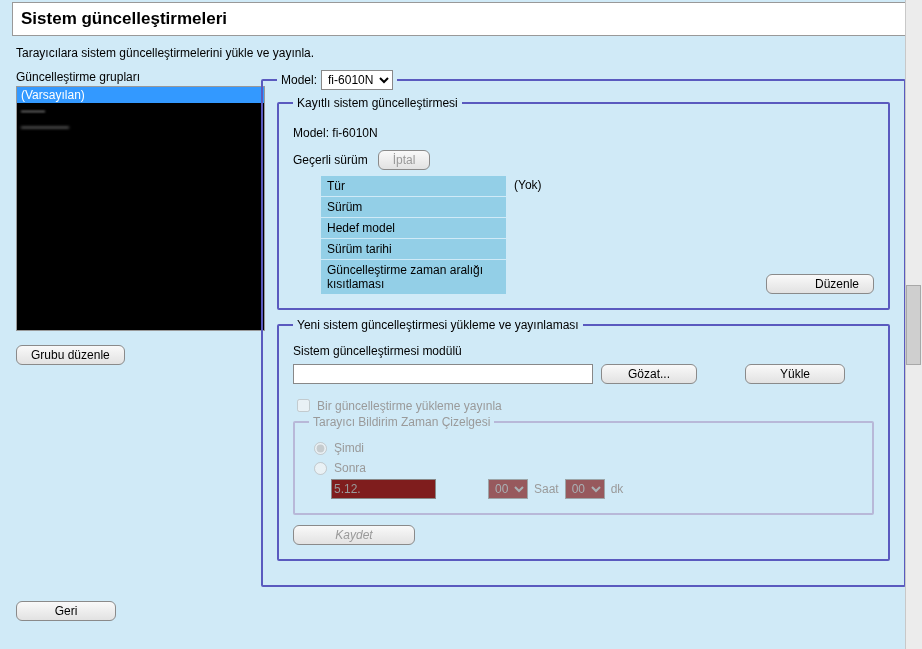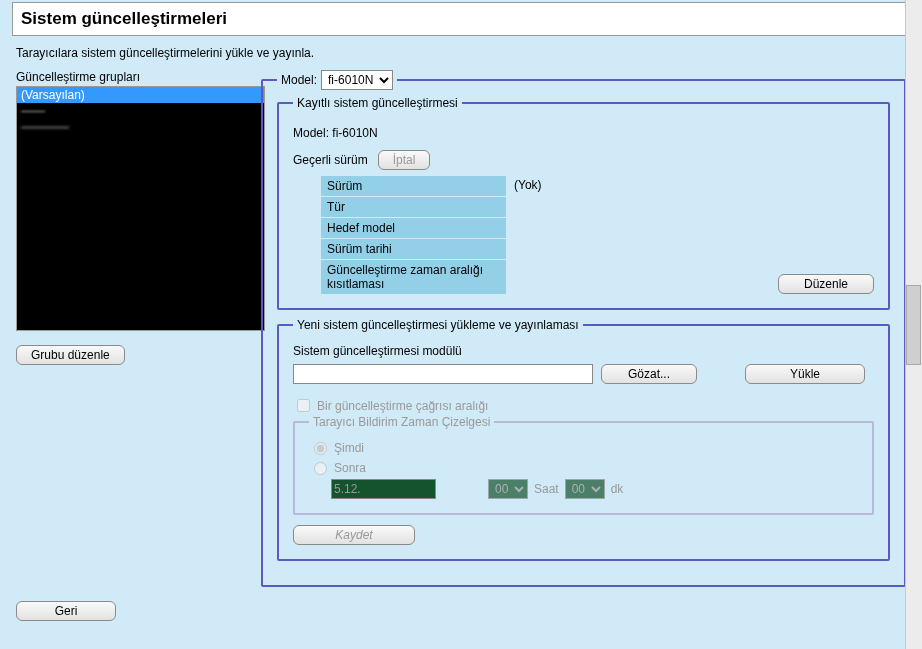--- a/index.html
+++ b/index.html
@@ -105,21 +105,21 @@
     align-items: center;
     gap: 4px;
   }
   select, input[type="text"] {
     font: inherit;
     background: #fff;
     border: 1px solid #888;
     padding: 1px 2px;
   }
   select[disabled], input[disabled] {
-    background: #14532d;
+    background: #7f1d1d;
     color: #9a9a9a;
   }
   .kv-model {
     margin: 6px 0 10px 0;
   }
   .version-row {
     display: flex;
     align-items: center;
     gap: 10px;
     margin-bottom: 6px;
@@ -142,36 +142,37 @@
   }
   .yok {
     display: inline-block;
     padding-top: 2px;
   }
   .edit-row {
     text-align: right;
     margin-top: -20px;
   }
   .edit-row .btn {
-    width: 96px;
+    width: 108px;
+    text-align: right;
   }
   .upload-label {
     margin: 2px 0 6px 0;
   }
   .upload-row {
     display: flex;
     align-items: center;
     gap: 8px;
   }
   .upload-row input[type="text"] {
     width: 300px;
     height: 20px;
   }
   .upload-row .btn.browse { width: 96px; }
-  .upload-row .btn.load { width: 120px; margin-left: 40px; }
+  .upload-row .btn.load { width: 100px; margin-left: 40px; }
   .cb-row {
     margin-top: 12px;
     color: #9a9a9a;
     display: flex;
     align-items: center;
     gap: 4px;
   }
   fieldset.sched {
     border-color: #b8b8d8;
   }
@@ -253,22 +254,22 @@
 
       <fieldset>
         <legend>Kayıtlı sistem güncelleştirmesi</legend>
         <div class="kv-model">Model: fi-6010N</div>
         <div class="version-row">
           <span>Geçerli sürüm</span>
           <button class="btn" disabled="">İptal</button>
         </div>
         <div class="props-block">
           <div class="props-table">
+            <div class="cell">Tür</div>
             <div class="cell">Sürüm</div>
-            <div class="cell">Tür</div>
             <div class="cell">Hedef model</div>
             <div class="cell">Sürüm tarihi</div>
             <div class="cell">Güncelleştirme zaman aralığı kısıtlaması</div>
           </div>
           <span class="yok">(Yok)</span>
         </div>
         <div class="edit-row">
           <button class="btn">Düzenle</button>
         </div>
       </fieldset>
@@ -277,21 +278,21 @@
         <legend>Yeni sistem güncelleştirmesi yükleme ve yayınlaması</legend>
         <div class="upload-label">Sistem güncelleştirmesi modülü</div>
         <div class="upload-row">
           <input type="text" style="">
           <button class="btn browse">Gözat...</button>
           <button class="btn load">Yükle</button>
         </div>
 
         <div class="cb-row">
           <input type="checkbox" disabled="" style="">
-          <span>Bir güncelleştirme çağrısı aralığı</span>
+          <span>Bir güncelleştirme yükleme yayınla</span>
         </div>
 
         <fieldset class="sched disabled-fs">
           <legend>Tarayıcı Bildirim Zaman Çizelgesi</legend>
           <div class="radio-row">
             <input type="radio" checked="" disabled="" style="">
             <span>Şimdi</span>
           </div>
           <div class="radio-row">
             <input type="radio" disabled="" style="">

